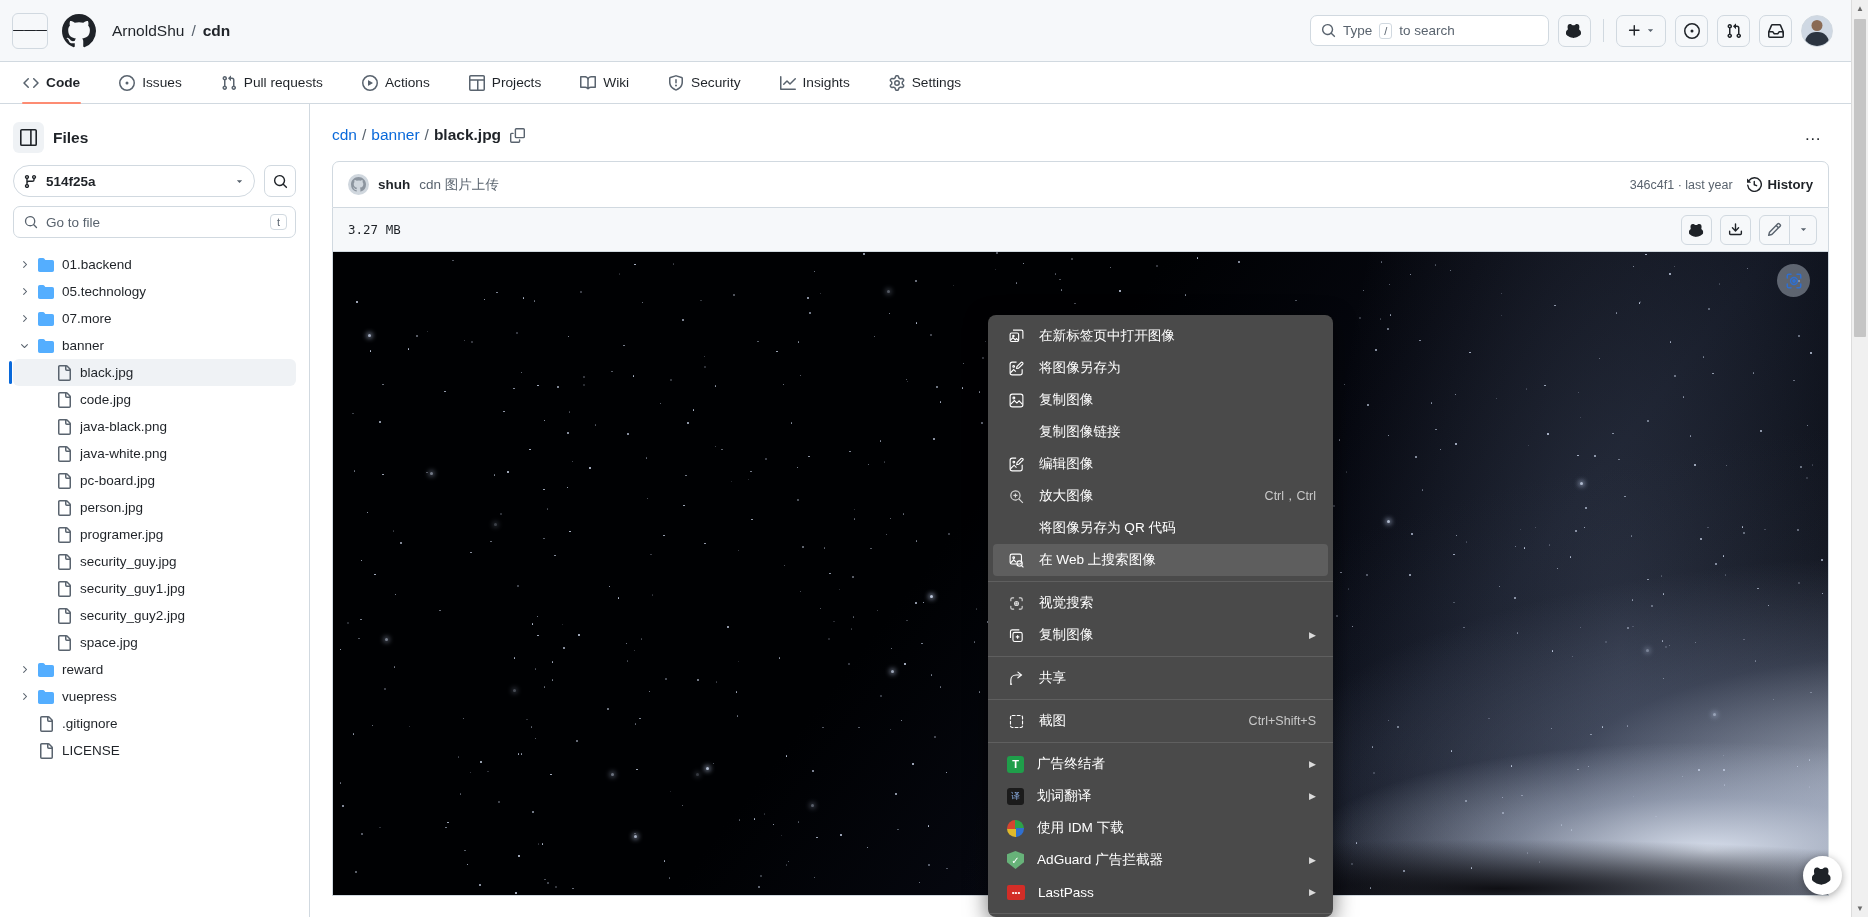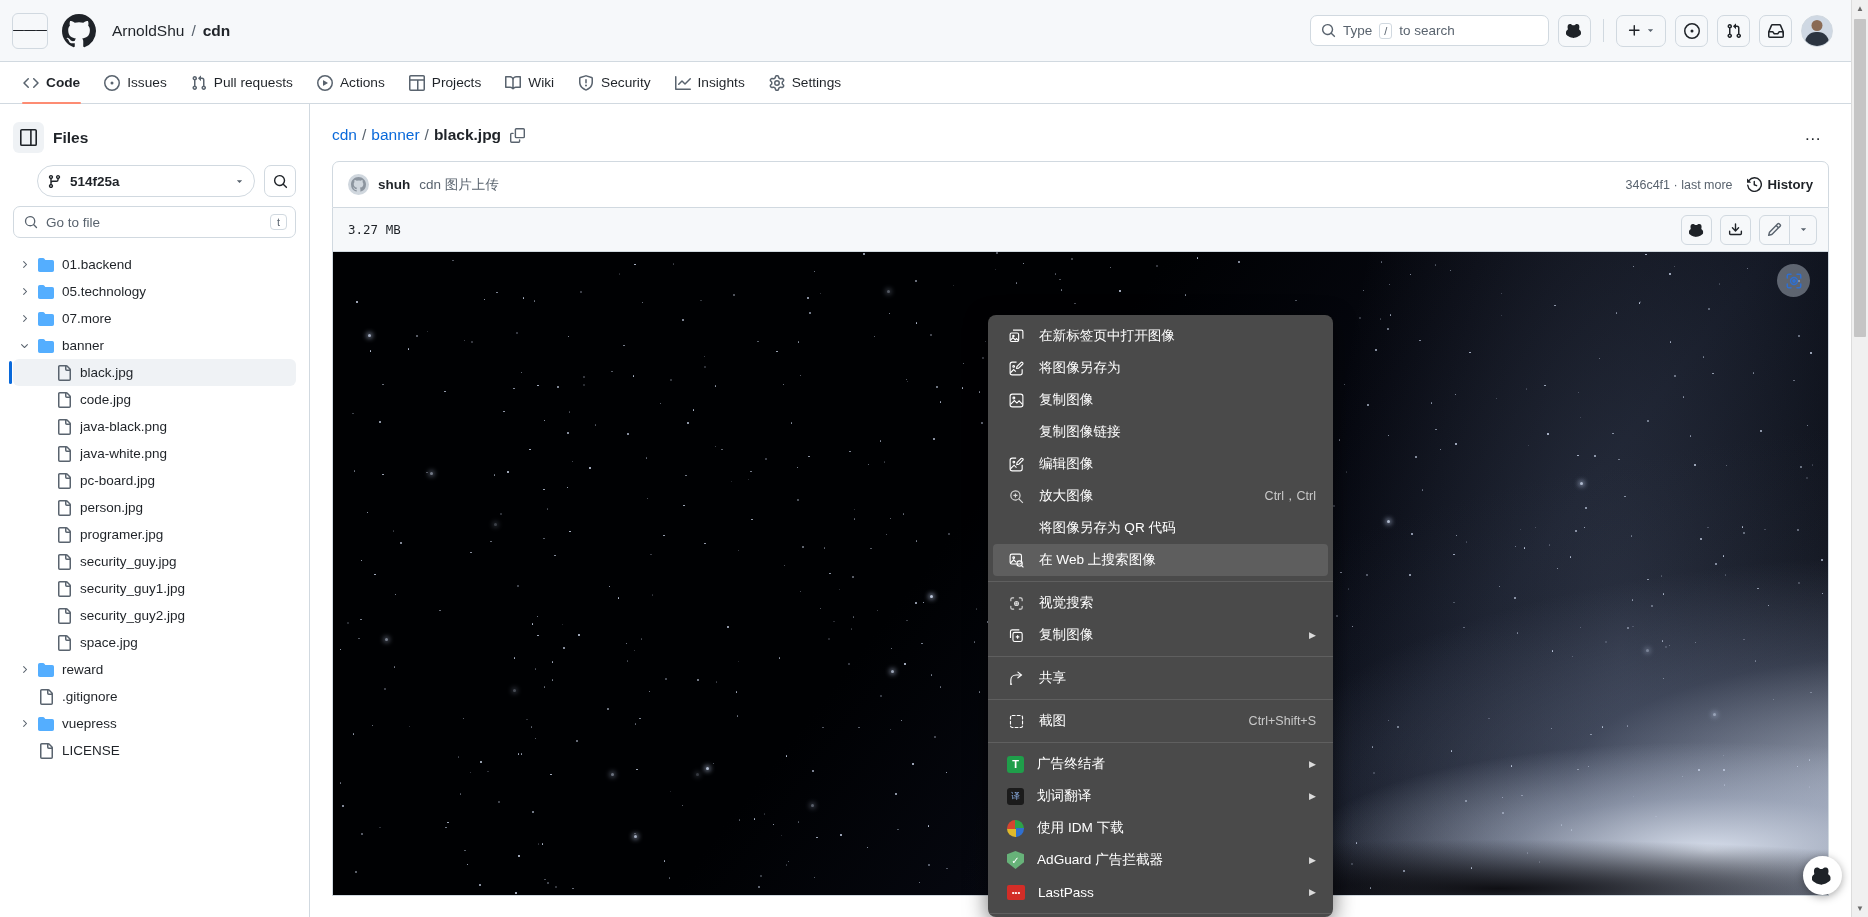--- a/index.html
+++ b/index.html
@@ -57,21 +57,21 @@
     content:""; position:absolute; left:50%; top:16%; width:11px; height:11px;
     transform: translateX(-50%); border-radius:50%; background:#8a6b55;
   }
   .avatar::after {
     content:""; position:absolute; left:50%; bottom:0; width:24px; height:14px;
     transform: translateX(-50%); border-radius: 11px 11px 0 0; background:#2b3440;
   }
 
   
   .repo-nav {
-    height: 42px; width: 1851px; display: flex; align-items: center; gap: 6px;
+    height: 42px; width: 1851px; display: flex; align-items: center; gap: 21px;
     padding: 0 14px; background: #ffffff; border-bottom: 1px solid #d1d9e0;
   }
   .repo-tab {
     display: flex; align-items: center; gap: 7px; padding: 6px 9px;
     font-size: 13.7px; color: #1f2328; border-radius: 6px; cursor: pointer;
     position: relative; height: 33px; white-space: nowrap;
   }
   .repo-tab.active { font-weight: 600; }
   .repo-tab.active::after {
     content:""; position:absolute; left: 8px; right: 8px; bottom: -5px;
@@ -90,21 +90,21 @@
   .files-head { display: flex; align-items: center; gap: 9px; margin: 8px 0 12px 0; }
   .files-toggle {
     width: 31px; height: 31px; border-radius: 6px; background: #eff2f5;
     display: flex; align-items: center; justify-content: center; cursor: pointer;
   }
   .files-title { font-size: 15.5px; font-weight: 600; }
   .branch-row { display: flex; gap: 9px; align-items: center; margin-bottom: 9px; }
   .branch-select {
     flex: 1; height: 32px; border: 1px solid #d1d9e0; border-radius: 16px;
     display: flex; align-items: center; padding: 0 9px; gap: 8px;
-    font-size: 13.5px; font-weight: 600; cursor: pointer; background: #fff; margin-left: 24px;
+    font-size: 13.5px; font-weight: 600; cursor: pointer; background: #fff;
   }
   .branch-select .caret { margin-left: auto; }
   .sq-btn {
     width: 32px; height: 32px; border: 1px solid #d1d9e0; border-radius: 7px;
     display: flex; align-items: center; justify-content: center; cursor: pointer; background:#fff;
   }
   .gotofile {
     height: 32px; border: 1px solid #d1d9e0; border-radius: 7px;
     display: flex; align-items: center; padding: 0 8px 0 10px; gap: 8px;
     font-size: 13.5px; color: #59636e; cursor: text; background: #fff; margin-bottom: 13px;
@@ -565,40 +565,40 @@
               </svg>
             </span>
             <span class="ficon">
               <svg width="16" height="16" viewBox="0 0 16 16" fill="#54aeff">
                 <path d="M1.75 1A1.75 1.75 0 0 0 0 2.75v10.5C0 14.216.784 15 1.75 15h12.5A1.75 1.75 0 0 0 16 13.25v-8.5A1.75 1.75 0 0 0 14.25 3H7.5a.25.25 0 0 1-.2-.1l-.9-1.2C6.07 1.26 5.55 1 5 1Z"></path>
               </svg>
             </span>
             <span class="label">reward</span>
           </div>
           <div class="tree-row">
-            <span class="chev blank"></span>
-            <span class="ficon">
-              <svg width="16" height="16" viewBox="0 0 16 16" fill="#59636e">
-                <path d="M2 1.75C2 .784 2.784 0 3.75 0h6.586c.464 0 .909.184 1.237.513l2.914 2.914c.329.328.513.773.513 1.237v9.586A1.75 1.75 0 0 1 13.25 16h-9.5A1.75 1.75 0 0 1 2 14.25Zm1.75-.25a.25.25 0 0 0-.25.25v12.5c0 .138.112.25.25.25h9.5a.25.25 0 0 0 .25-.25V6h-2.75A1.75 1.75 0 0 1 9 4.25V1.5Zm6.75.062V4.25c0 .138.112.25.25.25h2.688l-.011-.013-2.914-2.914-.013-.011Z"></path>
-              </svg>
-            </span>
-            <span class="label">.gitignore</span>
-          </div>
-          <div class="tree-row">
             <span class="chev">
               <svg width="11" height="11" viewBox="0 0 16 16" fill="#59636e">
                 <path d="M6.22 3.22a.75.75 0 0 1 1.06 0l4.25 4.25a.75.75 0 0 1 0 1.06l-4.25 4.25a.75.75 0 0 1-1.06-1.06L9.94 8 6.22 4.28a.75.75 0 0 1 0-1.06Z"></path>
               </svg>
             </span>
             <span class="ficon">
               <svg width="16" height="16" viewBox="0 0 16 16" fill="#54aeff">
                 <path d="M1.75 1A1.75 1.75 0 0 0 0 2.75v10.5C0 14.216.784 15 1.75 15h12.5A1.75 1.75 0 0 0 16 13.25v-8.5A1.75 1.75 0 0 0 14.25 3H7.5a.25.25 0 0 1-.2-.1l-.9-1.2C6.07 1.26 5.55 1 5 1Z"></path>
               </svg>
             </span>
             <span class="label">vuepress</span>
+          </div>
+          <div class="tree-row">
+            <span class="chev blank"></span>
+            <span class="ficon">
+              <svg width="16" height="16" viewBox="0 0 16 16" fill="#59636e">
+                <path d="M2 1.75C2 .784 2.784 0 3.75 0h6.586c.464 0 .909.184 1.237.513l2.914 2.914c.329.328.513.773.513 1.237v9.586A1.75 1.75 0 0 1 13.25 16h-9.5A1.75 1.75 0 0 1 2 14.25Zm1.75-.25a.25.25 0 0 0-.25.25v12.5c0 .138.112.25.25.25h9.5a.25.25 0 0 0 .25-.25V6h-2.75A1.75 1.75 0 0 1 9 4.25V1.5Zm6.75.062V4.25c0 .138.112.25.25.25h2.688l-.011-.013-2.914-2.914-.013-.011Z"></path>
+              </svg>
+            </span>
+            <span class="label">.gitignore</span>
           </div>
           <div class="tree-row">
             <span class="chev blank"></span>
             <span class="ficon">
               <svg width="16" height="16" viewBox="0 0 16 16" fill="#59636e">
                 <path d="M2 1.75C2 .784 2.784 0 3.75 0h6.586c.464 0 .909.184 1.237.513l2.914 2.914c.329.328.513.773.513 1.237v9.586A1.75 1.75 0 0 1 13.25 16h-9.5A1.75 1.75 0 0 1 2 14.25Zm1.75-.25a.25.25 0 0 0-.25.25v12.5c0 .138.112.25.25.25h9.5a.25.25 0 0 0 .25-.25V6h-2.75A1.75 1.75 0 0 1 9 4.25V1.5Zm6.75.062V4.25c0 .138.112.25.25.25h2.688l-.011-.013-2.914-2.914-.013-.011Z"></path>
               </svg>
             </span>
             <span class="label">LICENSE</span>
           </div>
@@ -625,21 +625,21 @@
 
       <div class="commit-box">
         <div class="commit-avatar">
           <svg width="15" height="15" viewBox="0 0 16 16" fill="#8c959f">
               <path d="M8 0C3.58 0 0 3.58 0 8a8 8 0 0 0 5.47 7.59c.4.07.55-.17.55-.38 0-.19-.01-.82-.01-1.49-2.01.37-2.53-.49-2.69-.94-.09-.23-.48-.94-.82-1.13-.28-.15-.68-.52-.01-.53.63-.01 1.08.58 1.23.82.72 1.21 1.87.87 2.33.66.07-.52.28-.87.51-1.07-1.78-.2-3.64-.89-3.64-3.95 0-.87.31-1.59.82-2.15-.08-.2-.36-1.02.08-2.12 0 0 .67-.21 2.2.82a7.4 7.4 0 0 1 2-.27c.68 0 1.36.09 2 .27 1.53-1.04 2.2-.82 2.2-.82.44 1.1.16 1.92.08 2.12.51.56.82 1.27.82 2.15 0 3.07-1.87 3.75-3.65 3.95.29.25.54.73.54 1.48 0 1.07-.01 1.93-.01 2.2 0 .21.15.46.55.38A8.01 8.01 0 0 0 16 8c0-4.42-3.58-8-8-8Z"></path>
             </svg>
         </div>
         <span class="commit-author">shuh</span>
         <span class="commit-msg">cdn 图片上传</span>
         <div class="commit-right">
-          <span class="commit-sha">346c4f1 · last more</span>
+          <span class="commit-sha">346c4f1 · last year</span>
           <div class="history-btn">
             <svg width="15" height="15" viewBox="0 0 16 16" fill="#1f2328">
                 <path d="m.427 1.927 1.215 1.215a8.002 8.002 0 1 1-1.6 5.685.75.75 0 1 1 1.493-.154 6.5 6.5 0 1 0 1.18-4.458l1.358 1.358A.25.25 0 0 1 3.896 6H.25A.25.25 0 0 1 0 5.75V2.104a.25.25 0 0 1 .427-.177ZM7.75 4a.75.75 0 0 1 .75.75v2.992l2.028.812a.75.75 0 0 1-.557 1.392l-2.5-1A.751.751 0 0 1 7 8.25v-3.5A.75.75 0 0 1 7.75 4Z"></path>
               </svg>
             <span>History</span>
           </div>
         </div>
       </div>
 
       <div class="file-toolbar">

